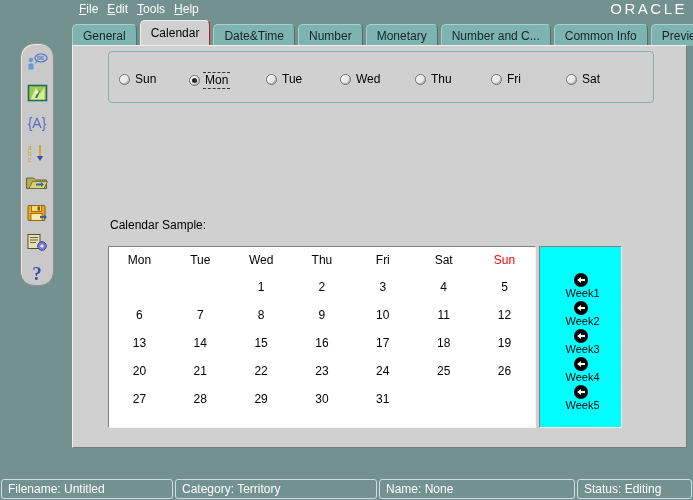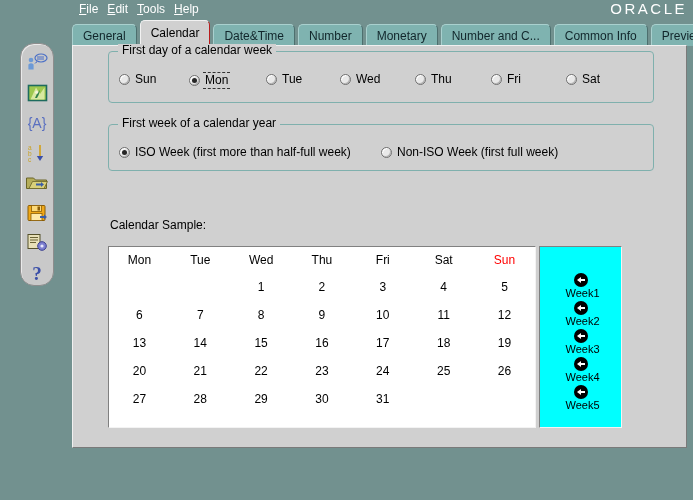--- a/index.html
+++ b/index.html
@@ -290,21 +290,20 @@
       </svg>
     </div>
     <div class="tb-btn">
       <svg width="20" height="22" viewBox="0 0 20 22">
         <text x="10" y="18" text-anchor="middle" font-family="Liberation Serif, serif" font-size="19" font-weight="bold" fill="#3b4fa8">?</text>
       </svg>
     </div>
   </div>
 
   <div class="fs" id="fs-day">
-    <div class="fs-legend">First day of a calendar week</div>
     <div class="radio-row">
       <div class="radio" style="left:10px;top:21px;">
           <span class="dot"></span>
           <span class="lbl">Sun</span>
         </div>
       <div class="radio checked focused" style="left:80px;top:21px;">
           <span class="dot"></span>
           <span class="lbl">Mon</span>
         </div>
       <div class="radio" style="left:157px;top:21px;">
@@ -323,33 +322,20 @@
           <span class="dot"></span>
           <span class="lbl">Fri</span>
         </div>
       <div class="radio" style="left:457px;top:21px;">
           <span class="dot"></span>
           <span class="lbl">Sat</span>
         </div>
     </div>
   </div>
 
-  <div class="fs" id="fs-week">
-    <div class="fs-legend">First week of a calendar year</div>
-    <div class="radio-row">
-      <div class="radio checked" style="left:10px;top:21px;">
-          <span class="dot"></span>
-          <span class="lbl">ISO Week (first more than half-full week)</span>
-        </div>
-      <div class="radio" style="left:272px;top:21px;">
-          <span class="dot"></span>
-          <span class="lbl">Non-ISO Week (first full week)</span>
-        </div>
-    </div>
-  </div>
 
   <div class="cal-caption">Calendar Sample:</div>
 
   <div class="cal-box">
     <table class="cal-table">
       <thead>
         <tr>
           <th>Mon</th>
           <th>Tue</th>
           <th>Wed</th>
@@ -425,14 +411,20 @@
     <div class="week-item">
         <span class="warrow"></span>
         <span>Week4</span>
       </div>
     <div class="week-item">
         <span class="warrow"></span>
         <span>Week5</span>
       </div>
   </div>
 
+  <div class="statusbar">
+    <div class="status-cell" id="st-file">Filename: Untitled</div>
+    <div class="status-cell" id="st-cat">Category: Territory</div>
+    <div class="status-cell" id="st-name">Name: None</div>
+    <div class="status-cell" id="st-status">Status: Editing</div>
+  </div>
 
 </div>
 
 </body></html>

